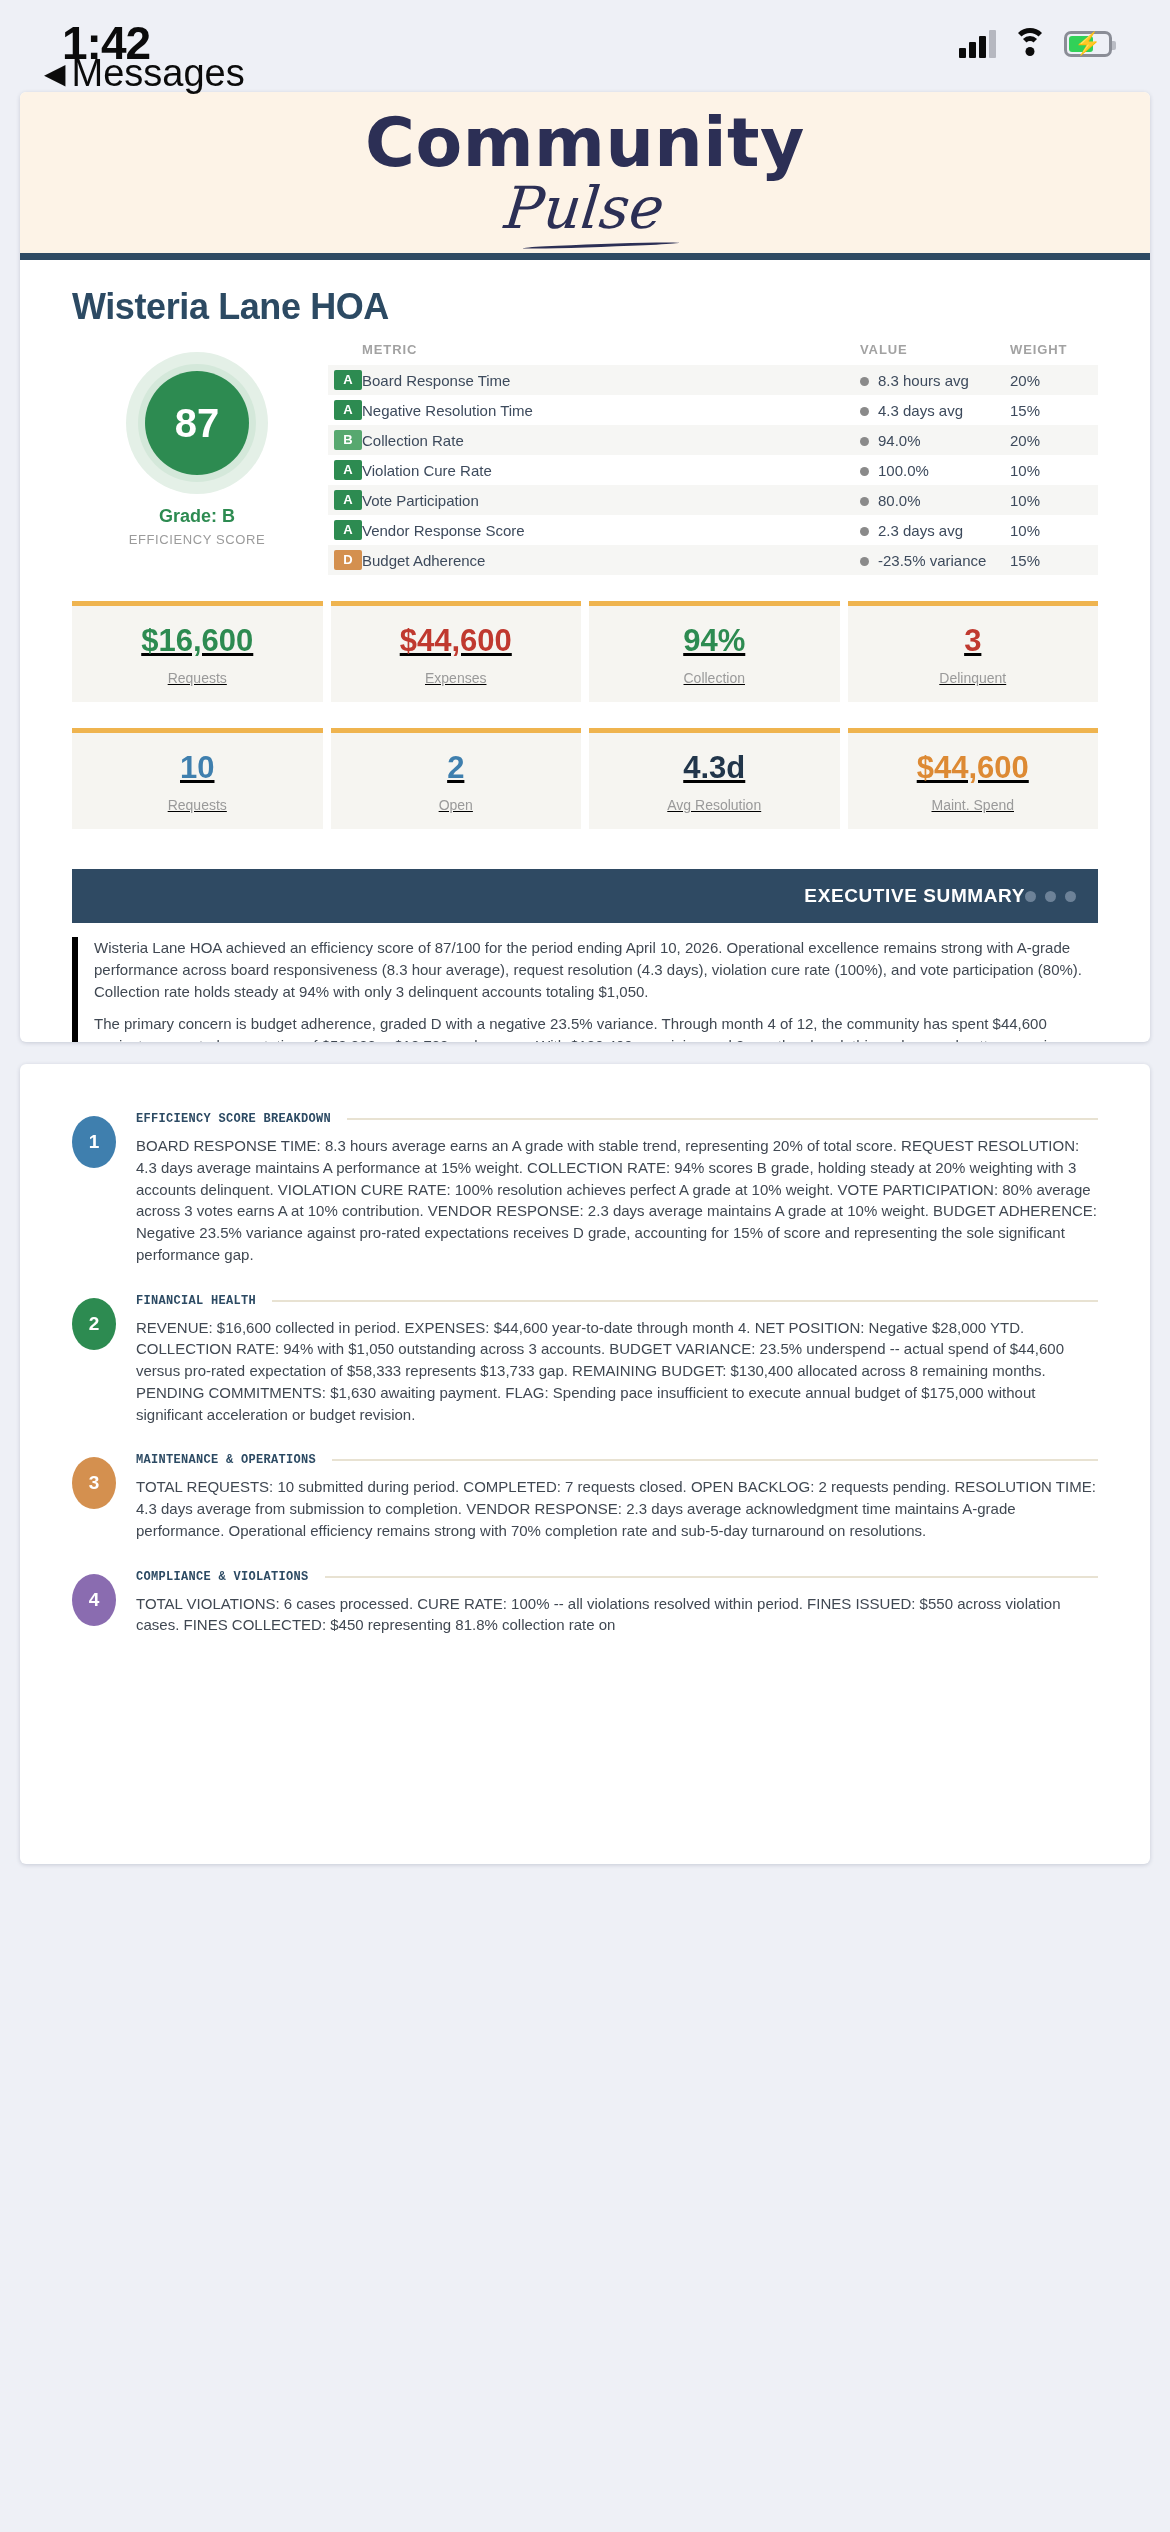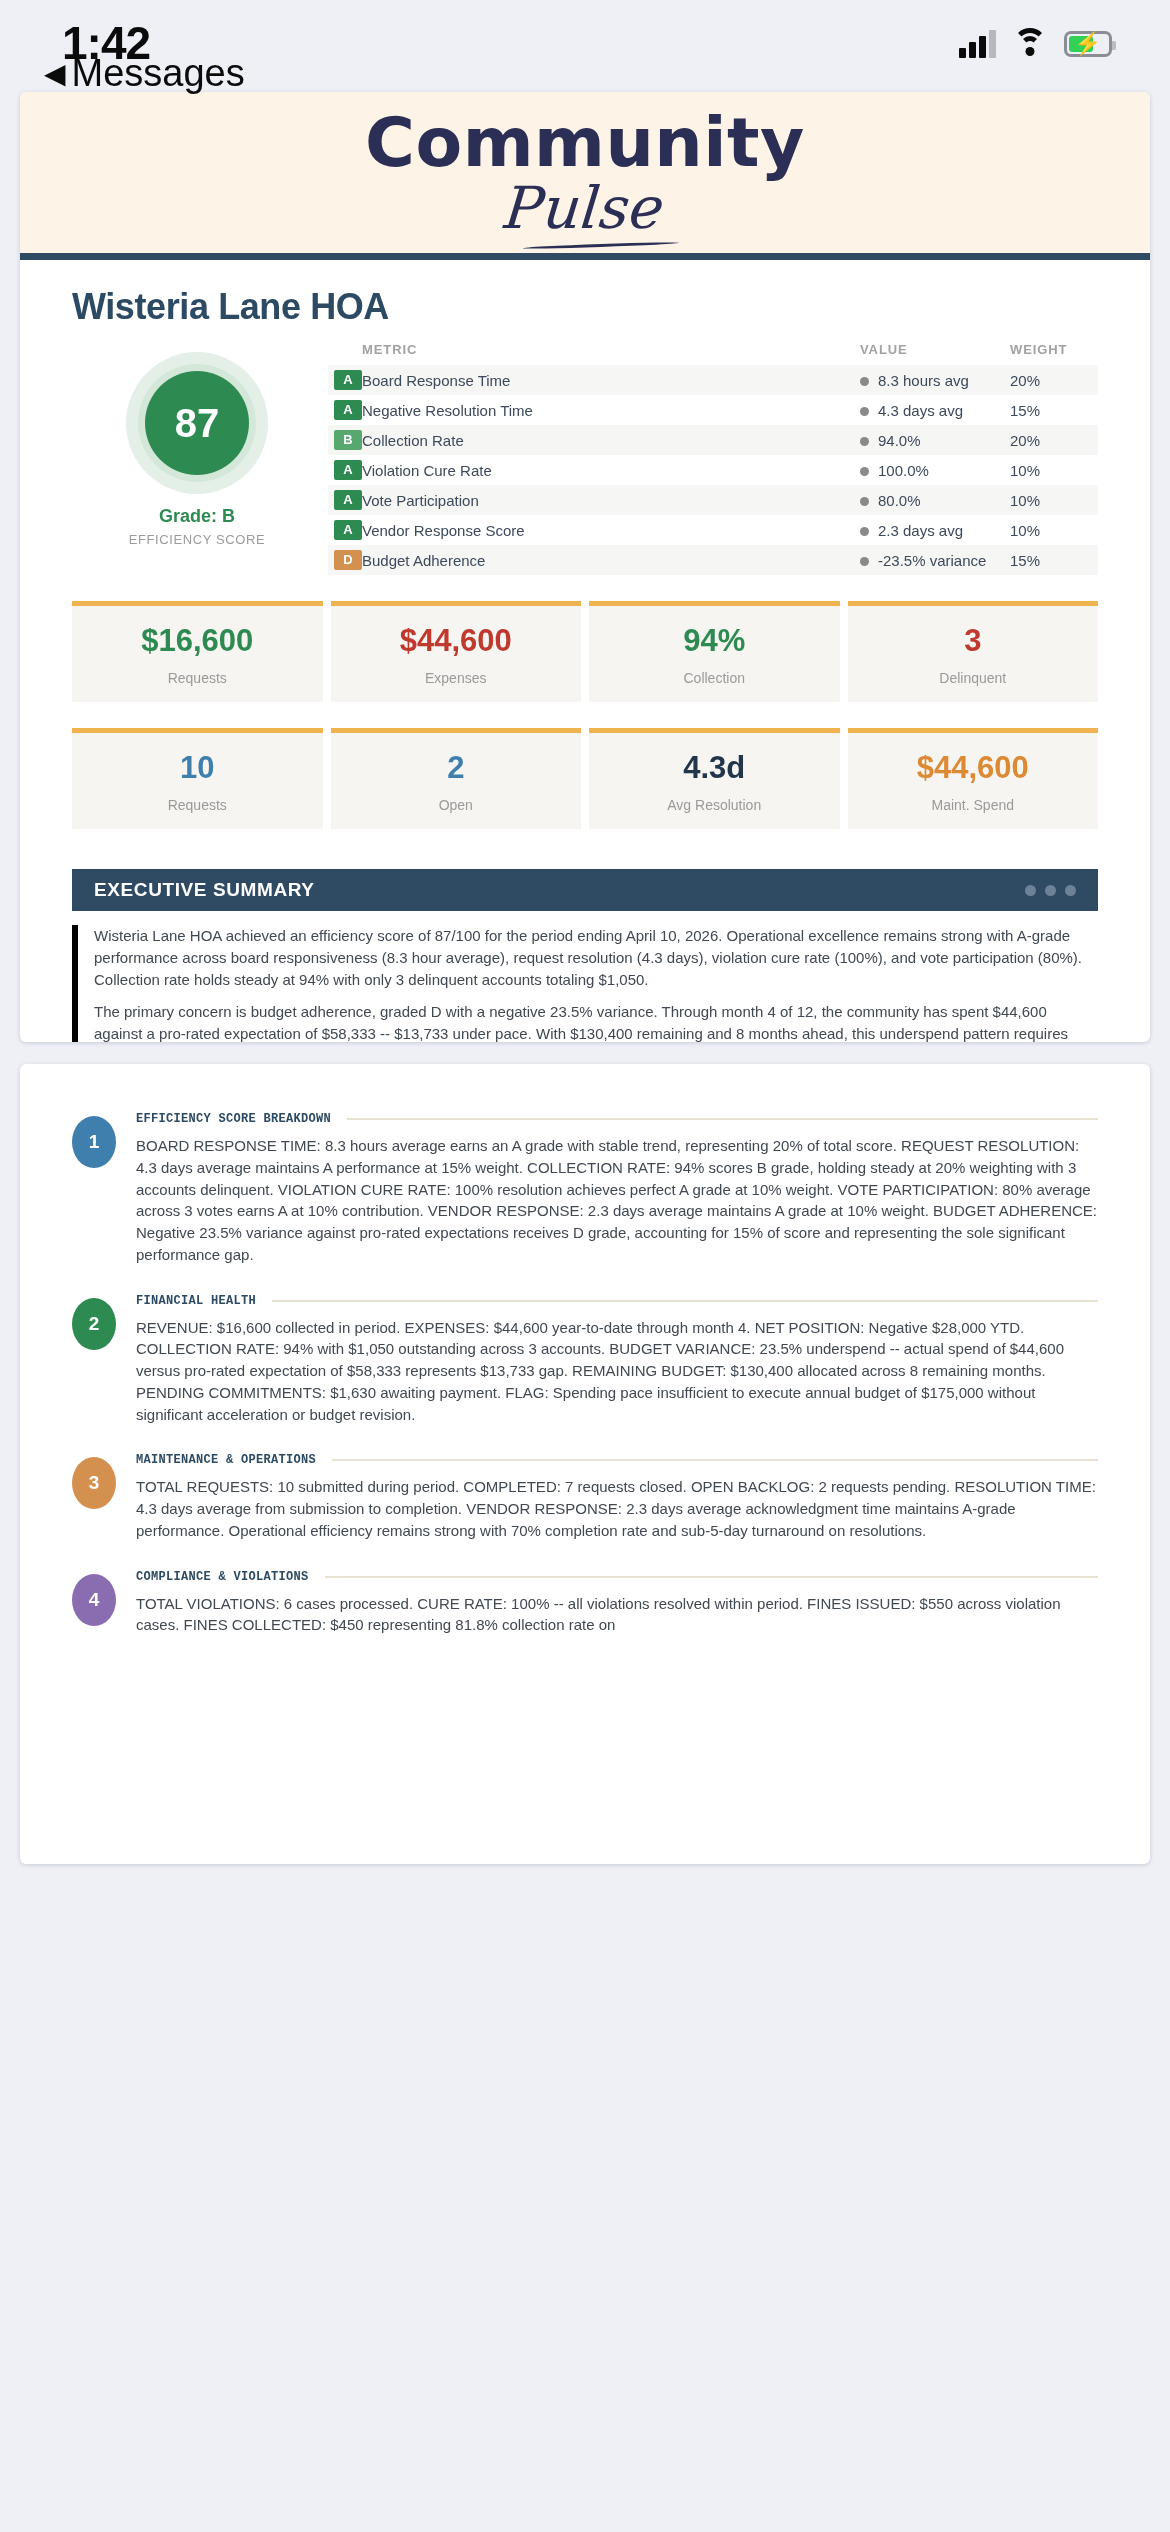--- a/index.html
+++ b/index.html
@@ -176,41 +176,41 @@
   .m-value { color: #8d8d8d; font-size: 14px; white-space: nowrap; }
   .m-dot {
     display: inline-block; width: 9px; height: 9px; border-radius: 50%;
     background: #8a8a8a; margin-right: 9px; vertical-align: middle;
   }
   .m-weight { color: #9a9a9a; font-size: 14px; }
 
   
   .kpi-grid {
     display: grid; grid-template-columns: repeat(4, 1fr);
-    gap: 8px; padding: 26px 52px 12px 52px;
+    gap: 8px; padding: 26px 52px 12px 52px; text-decoration: underline;
   }
   .kpi-grid.second { padding-top: 14px; }
   .kpi {
     background: #f6f5f1; border-top: 5px solid #efb košik;
     border-top: 5px solid #efb44f;
     padding: 18px 6px 16px 6px; text-align: center;
   }
   .kpi-val { font-size: 31px; font-weight: bold; line-height: 1.1; }
   .kpi-lbl { margin-top: 12px; font-size: 14px; color: #9a9a9a; }
   .v-green { color: #2d8b51; }
   .v-red { color: #c0392f; }
   .v-blue { color: #3f7fae; }
   .v-dark { color: #22364b; }
   .v-orange { color: #dd8a34; }
 
   
   .exec-head {
     margin: 28px 52px 0 52px;
     background: #2f4a63; color: #fff;
-    height: 42px; display: flex; align-items: center; justify-content: space-between;
+    height: 54px; display: flex; align-items: center; justify-content: flex-end;
     padding: 0 22px;
   }
   .exec-head-title { font-size: 19px; font-weight: bold; letter-spacing: .6px; }
   .dots { display: flex; gap: 9px; }
   .dots i { width: 11px; height: 11px; border-radius: 50%; background: #6d8298; display: block; }
   .exec-body {
     margin: 14px 52px 0 52px;
     border-left: 6px solid #000000;
     padding-left: 16px;
   }

